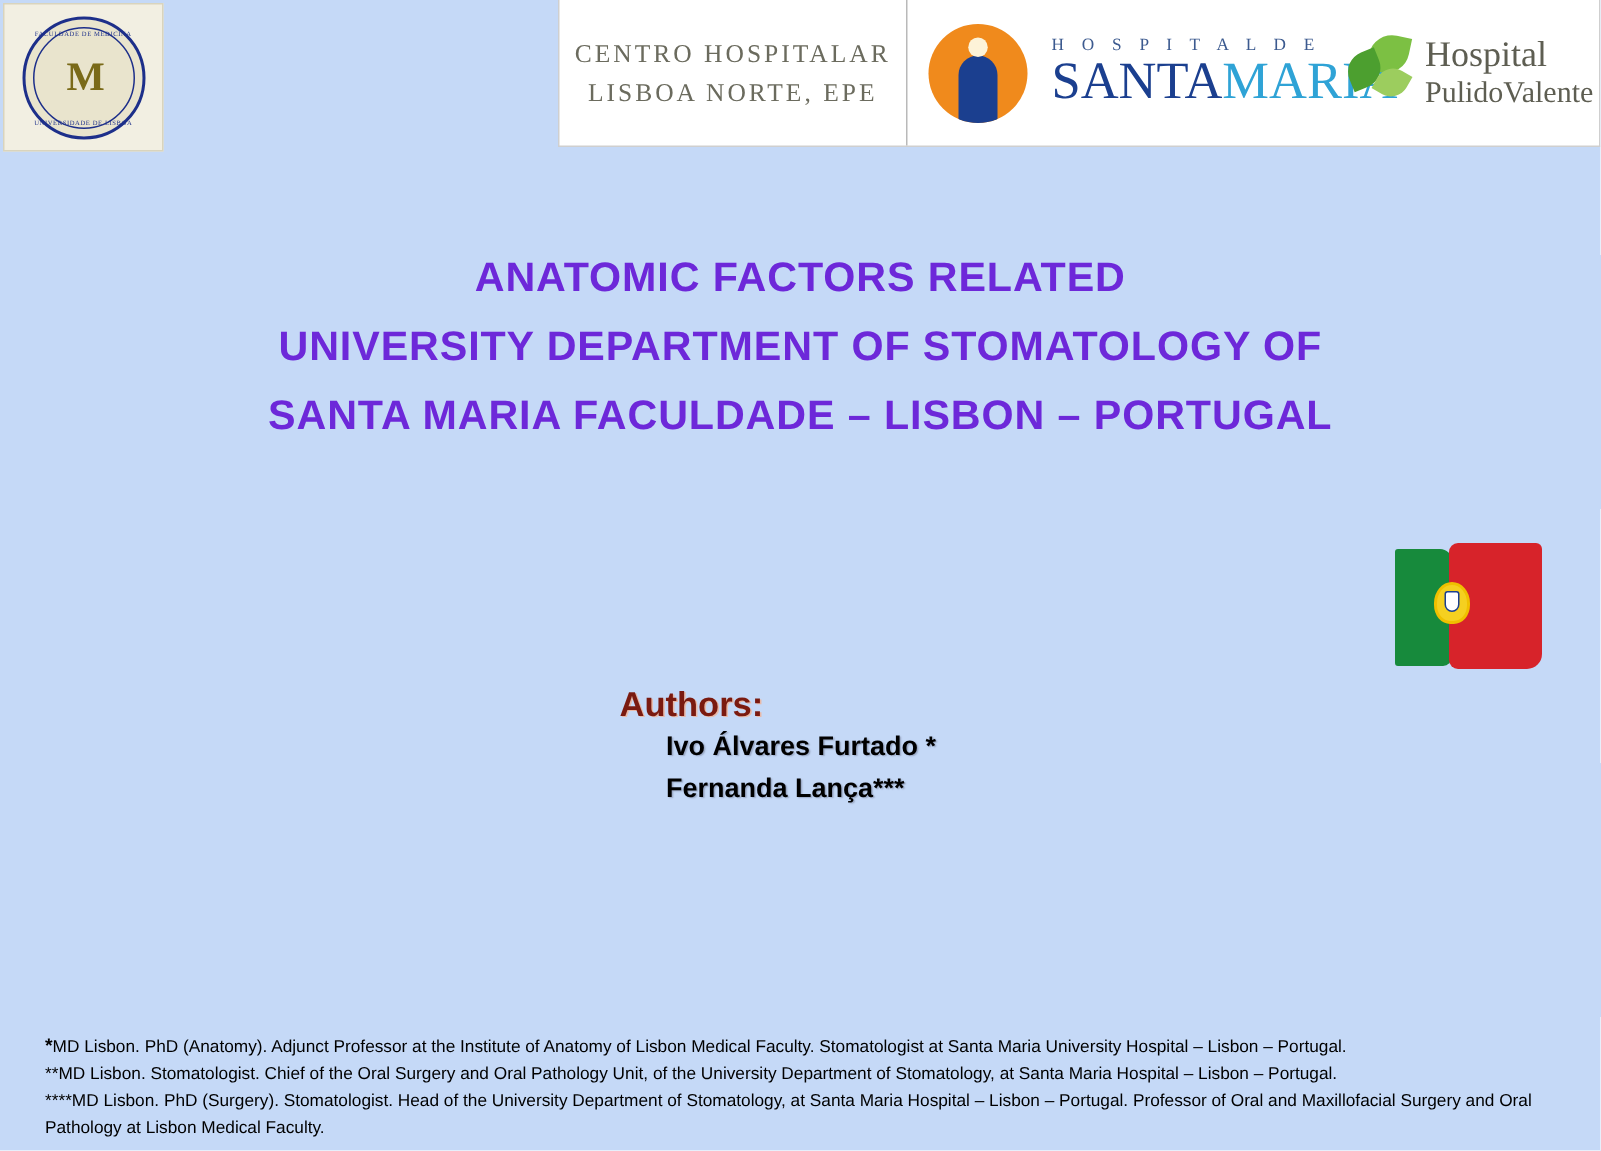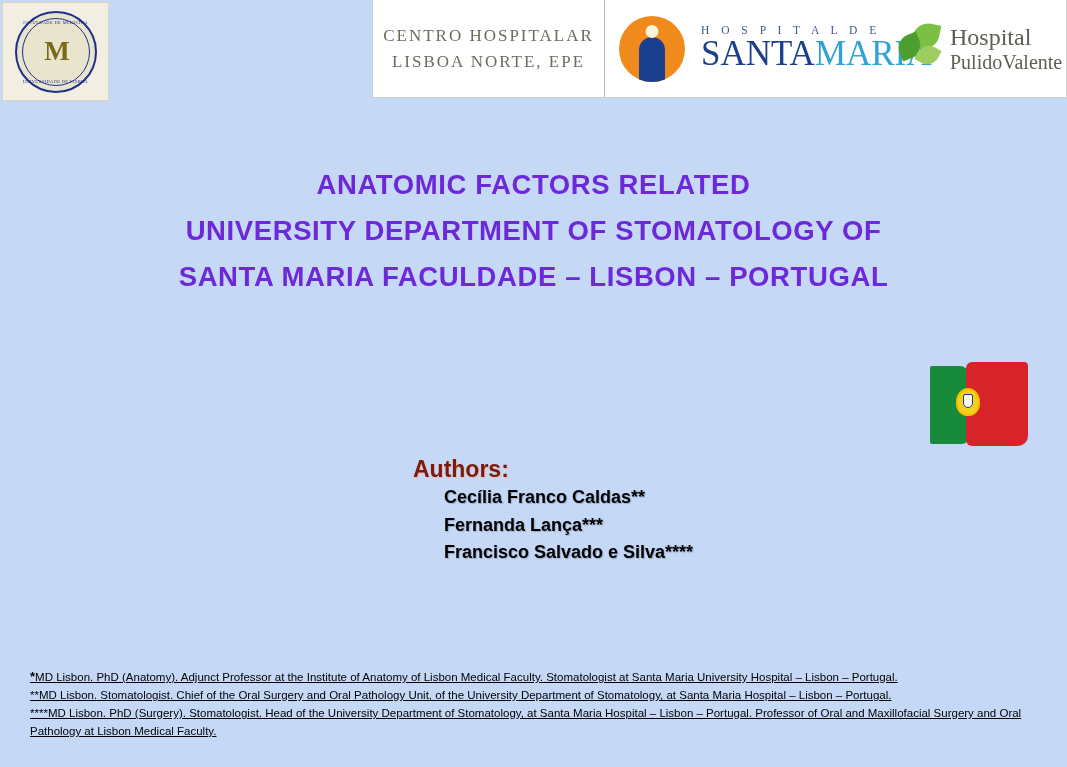--- a/index.html
+++ b/index.html
@@ -271,26 +271,25 @@
     font-size: 18px;
     font-weight: bold;
     line-height: 27.5px;
     text-shadow: 1px 1px 1px #9aa8c4;
   }
 
   
   .footnotes {
     position: absolute;
     left: 30px;
-    top: 668px;
+    top: 688px;
     width: 1020px;
     color: #000000;
     font-size: 11.5px;
     line-height: 18px;
-    text-decoration: underline;
   }
   .footnotes div { white-space: normal; }
   .fn-star { font-weight: bold; font-size: 13px; }
 </style>
 </head>
 <body>
 
 <div class="slide">
 
   <div class="header-band">
@@ -346,23 +345,22 @@
   <div class="flag">
     <div class="green"></div>
     <div class="red"></div>
     <div class="shield">
       <div class="inner"></div>
     </div>
   </div>
 
   <div class="authors-label">Authors:</div>
   <div class="authors-list">
-    <div>Cecília Franco Caldas**</div>
+    <div>Ivo Álvares Furtado *</div>
     <div>Fernanda Lança***</div>
-    <div>Francisco Salvado e Silva****</div>
   </div>
 
   <div class="footnotes">
     <div><span class="fn-star">*</span><span>MD Lisbon. PhD (Anatomy). Adjunct Professor at the Institute of Anatomy of Lisbon Medical Faculty. Stomatologist at Santa Maria University Hospital – Lisbon –   Portugal.</span></div>
     <div><span>**</span><span>MD Lisbon. Stomatologist. Chief of the Oral Surgery and Oral Pathology Unit, of the University Department of Stomatology, at Santa Maria Hospital – Lisbon – Portugal.</span></div>
     <div><span>****</span><span>MD Lisbon. PhD (Surgery). Stomatologist. Head of the University Department of Stomatology, at Santa Maria Hospital – Lisbon – Portugal. Professor of Oral and Maxillofacial Surgery and Oral Pathology at Lisbon Medical Faculty.</span></div>
   </div>
 
 </div>
 

